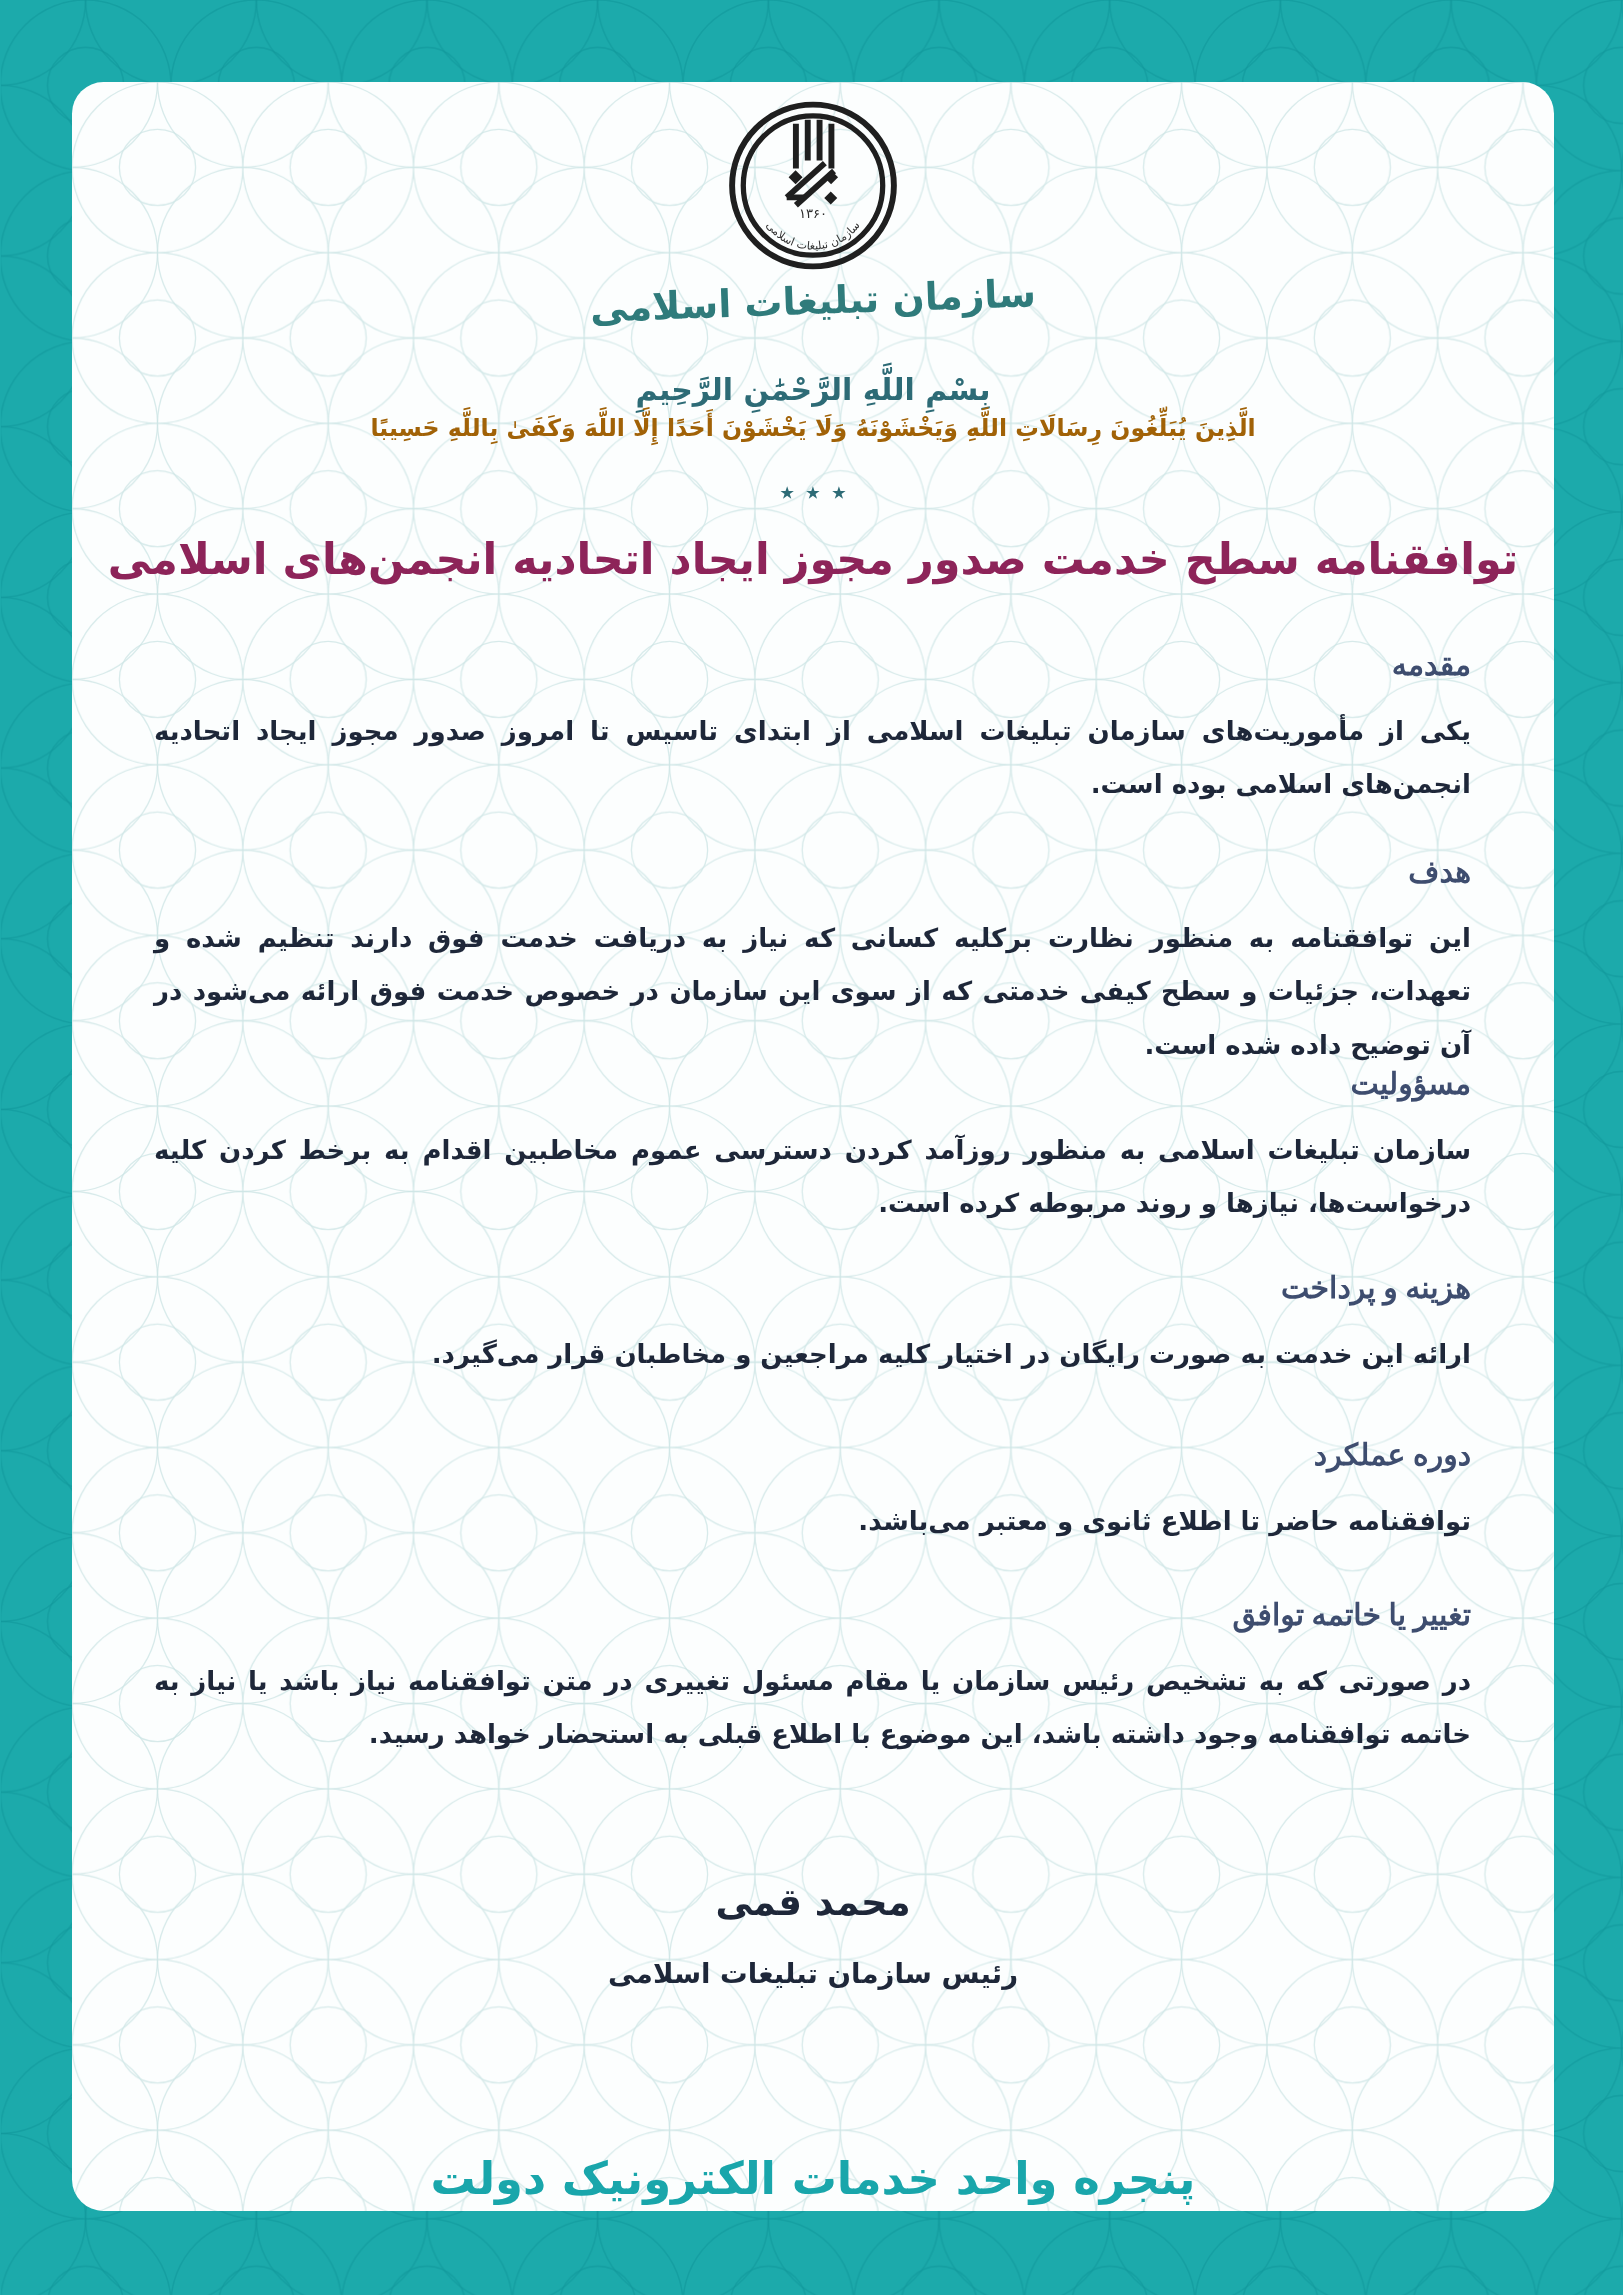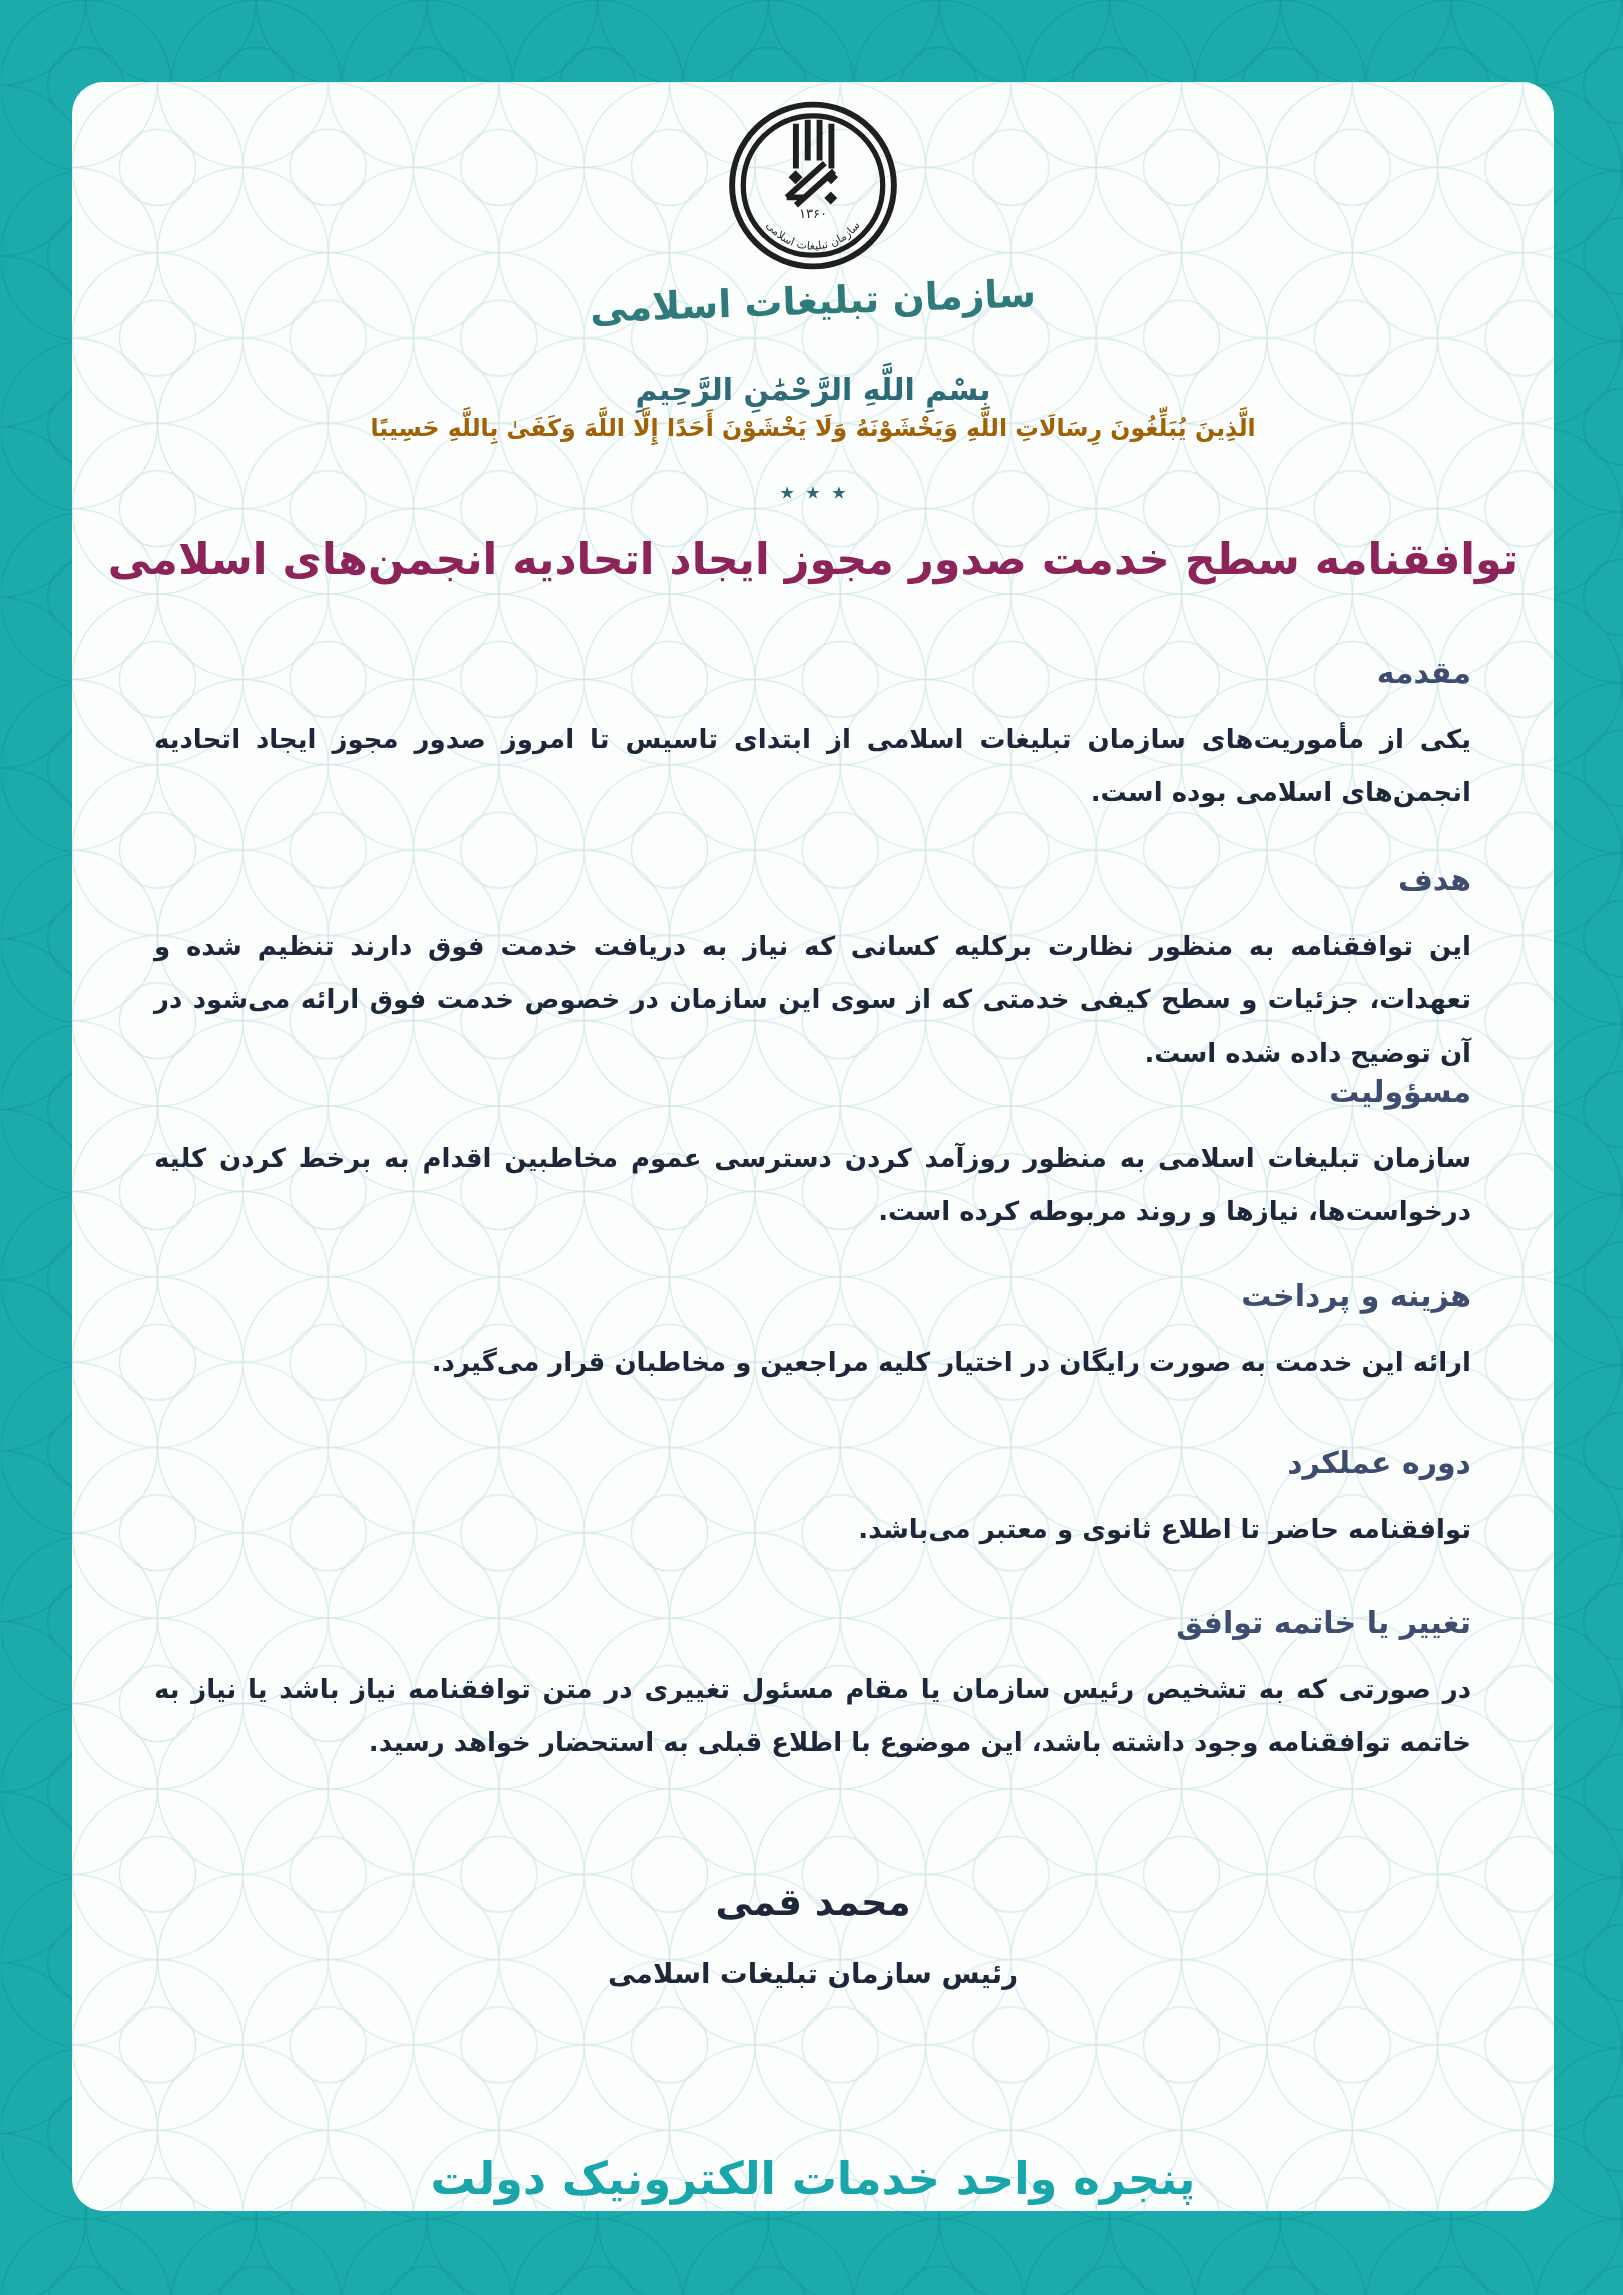--- a/index.html
+++ b/index.html
@@ -36,21 +36,21 @@
     position:absolute;top:393px;left:0;right:0;text-align:center;
     color:#2d6b76;font-size:29px;font-weight:bold;letter-spacing:22px;
   }
   .doc-title{
     position:absolute;top:452px;left:0;right:0;text-align:center;
     color:#8d2459;font-size:43px;font-weight:900;margin:0;
     letter-spacing:-0.7px;
   }
   .sec{position:absolute;left:82px;right:83px;text-align:right;}
   .sec h2{
-    margin:8px 0 22px 0;color:#3e4d6f;font-size:30px;font-weight:bold;line-height:1.2;
+    margin:0 0 22px 0;color:#3e4d6f;font-size:30px;font-weight:bold;line-height:1.2;font-family:Liberation Serif, serif;
   }
   .sec p{
     margin:0;color:#1e2739;font-size:26px;font-weight:bold;line-height:2.05;
     text-align:justify;text-align-last:right;
   }
   .sign-name{
     position:absolute;top:1799px;left:0;right:0;text-align:center;
     color:#1e2739;font-size:37px;font-weight:bold;
   }
   .sign-role{

